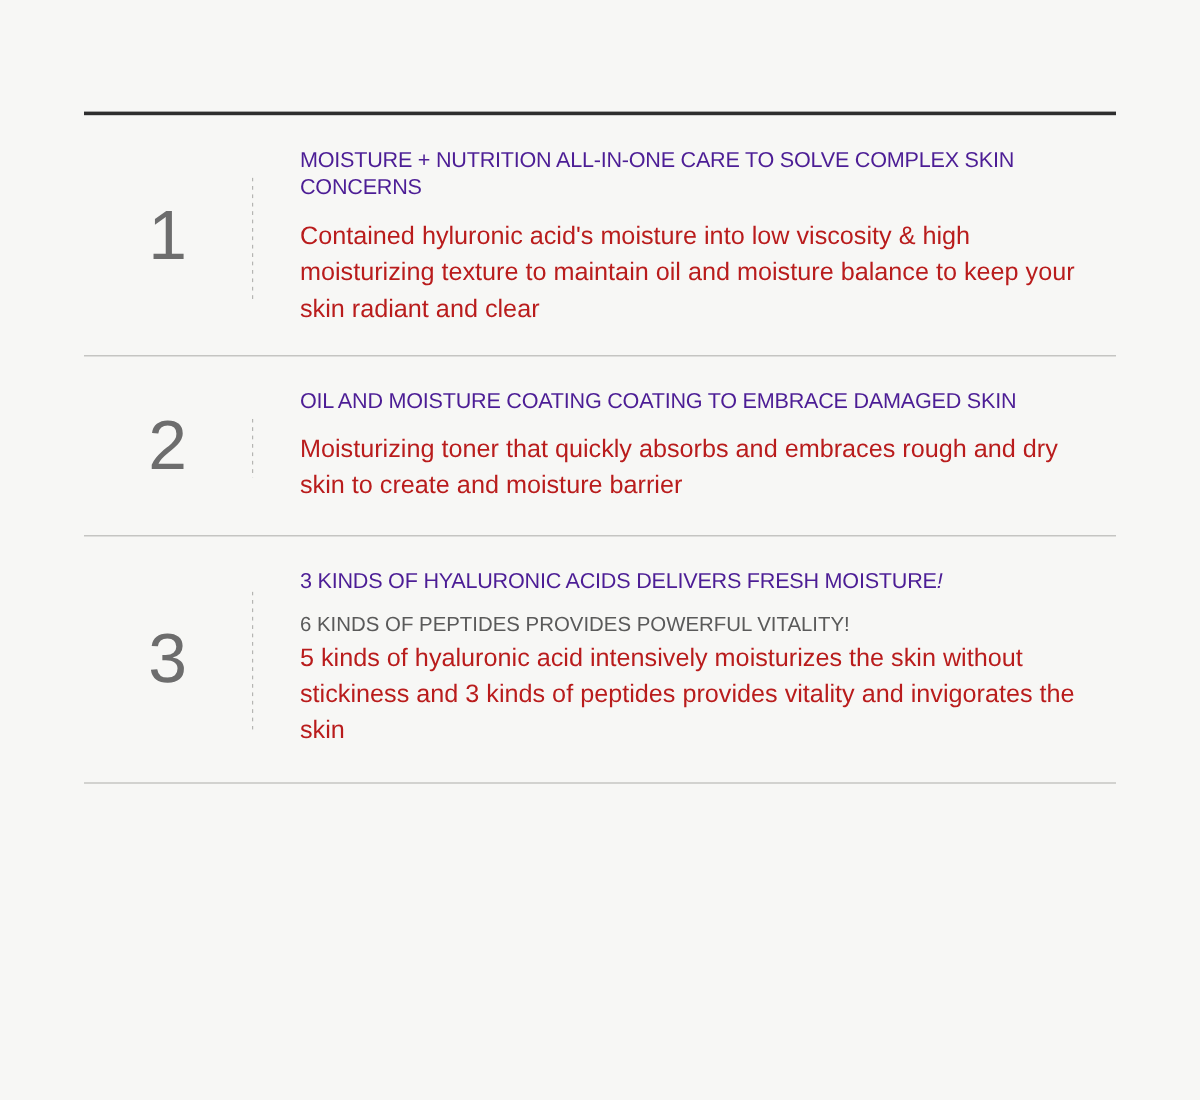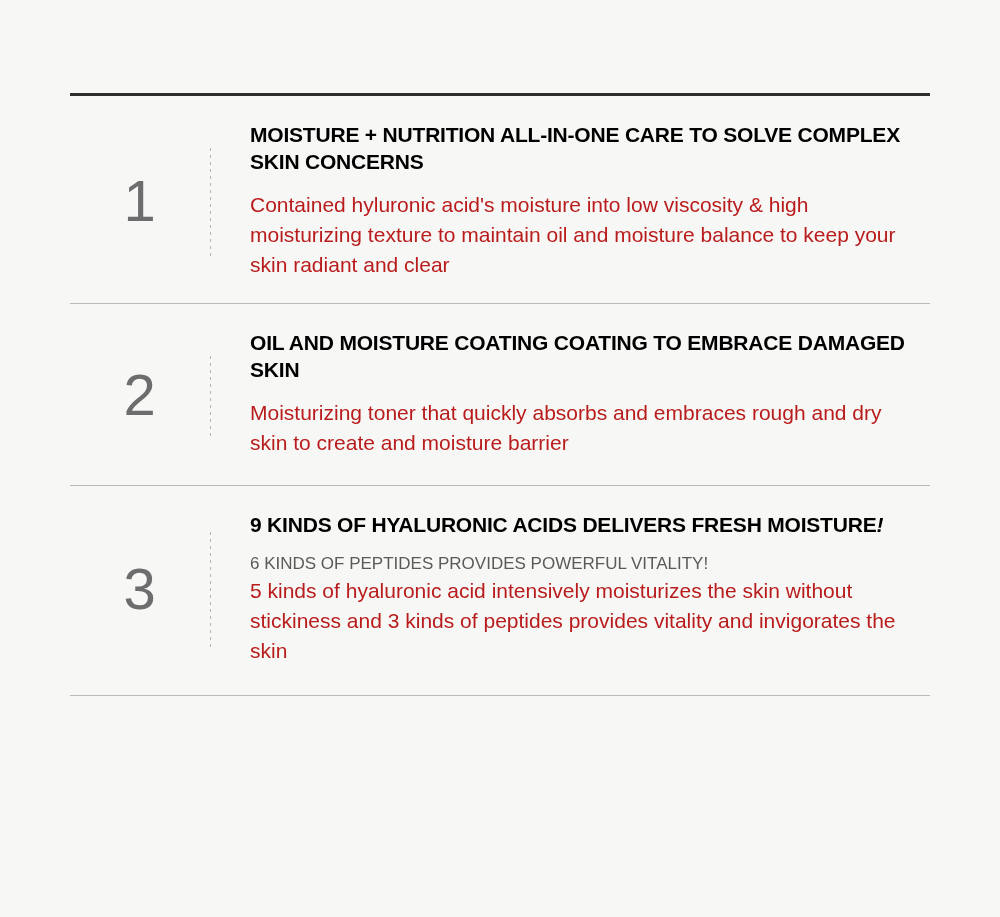--- a/index.html
+++ b/index.html
@@ -73,23 +73,23 @@
   }
 
   .text-col {
     flex: 1 1 auto;
     padding-left: 39px;
     padding-right: 10px;
     box-sizing: border-box;
   }
 
   .f-heading {
-    font-size: 21px;
-    font-weight: bold;
-    color: #000000;
+    font-size: 18px;
+    font-weight: normal;
+    color: #4c1d95;
     letter-spacing: -0.2px;
     line-height: 1.28;
     margin: 0;
   }
   .f-heading .ital {
     font-style: italic;
   }
 
   .f-body {
     font-size: 21px;
@@ -155,21 +155,21 @@
     </div>
 
     <div class="rule-mid"></div>
 
     <div class="feature feature-3">
       <div class="num-col">
         <span class="num">3</span>
       </div>
       <div class="divider-col"></div>
       <div class="text-col">
-        <h2 class="f-heading"><span>9 KINDS OF HYALURONIC ACIDS DELIVERS FRESH MOISTURE</span><span class="ital">!</span></h2>
+        <h2 class="f-heading"><span>3 KINDS OF HYALURONIC ACIDS DELIVERS FRESH MOISTURE</span><span class="ital">!</span></h2>
         <p class="f-sub">6 KINDS OF PEPTIDES PROVIDES POWERFUL VITALITY!</p>
         <p class="f-body">5 kinds of hyaluronic acid intensively moisturizes the skin without stickiness and 3 kinds of peptides provides vitality and invigorates the skin</p>
       </div>
     </div>
 
     <div class="rule-mid"></div>
 
   </div>
 </div>
 

